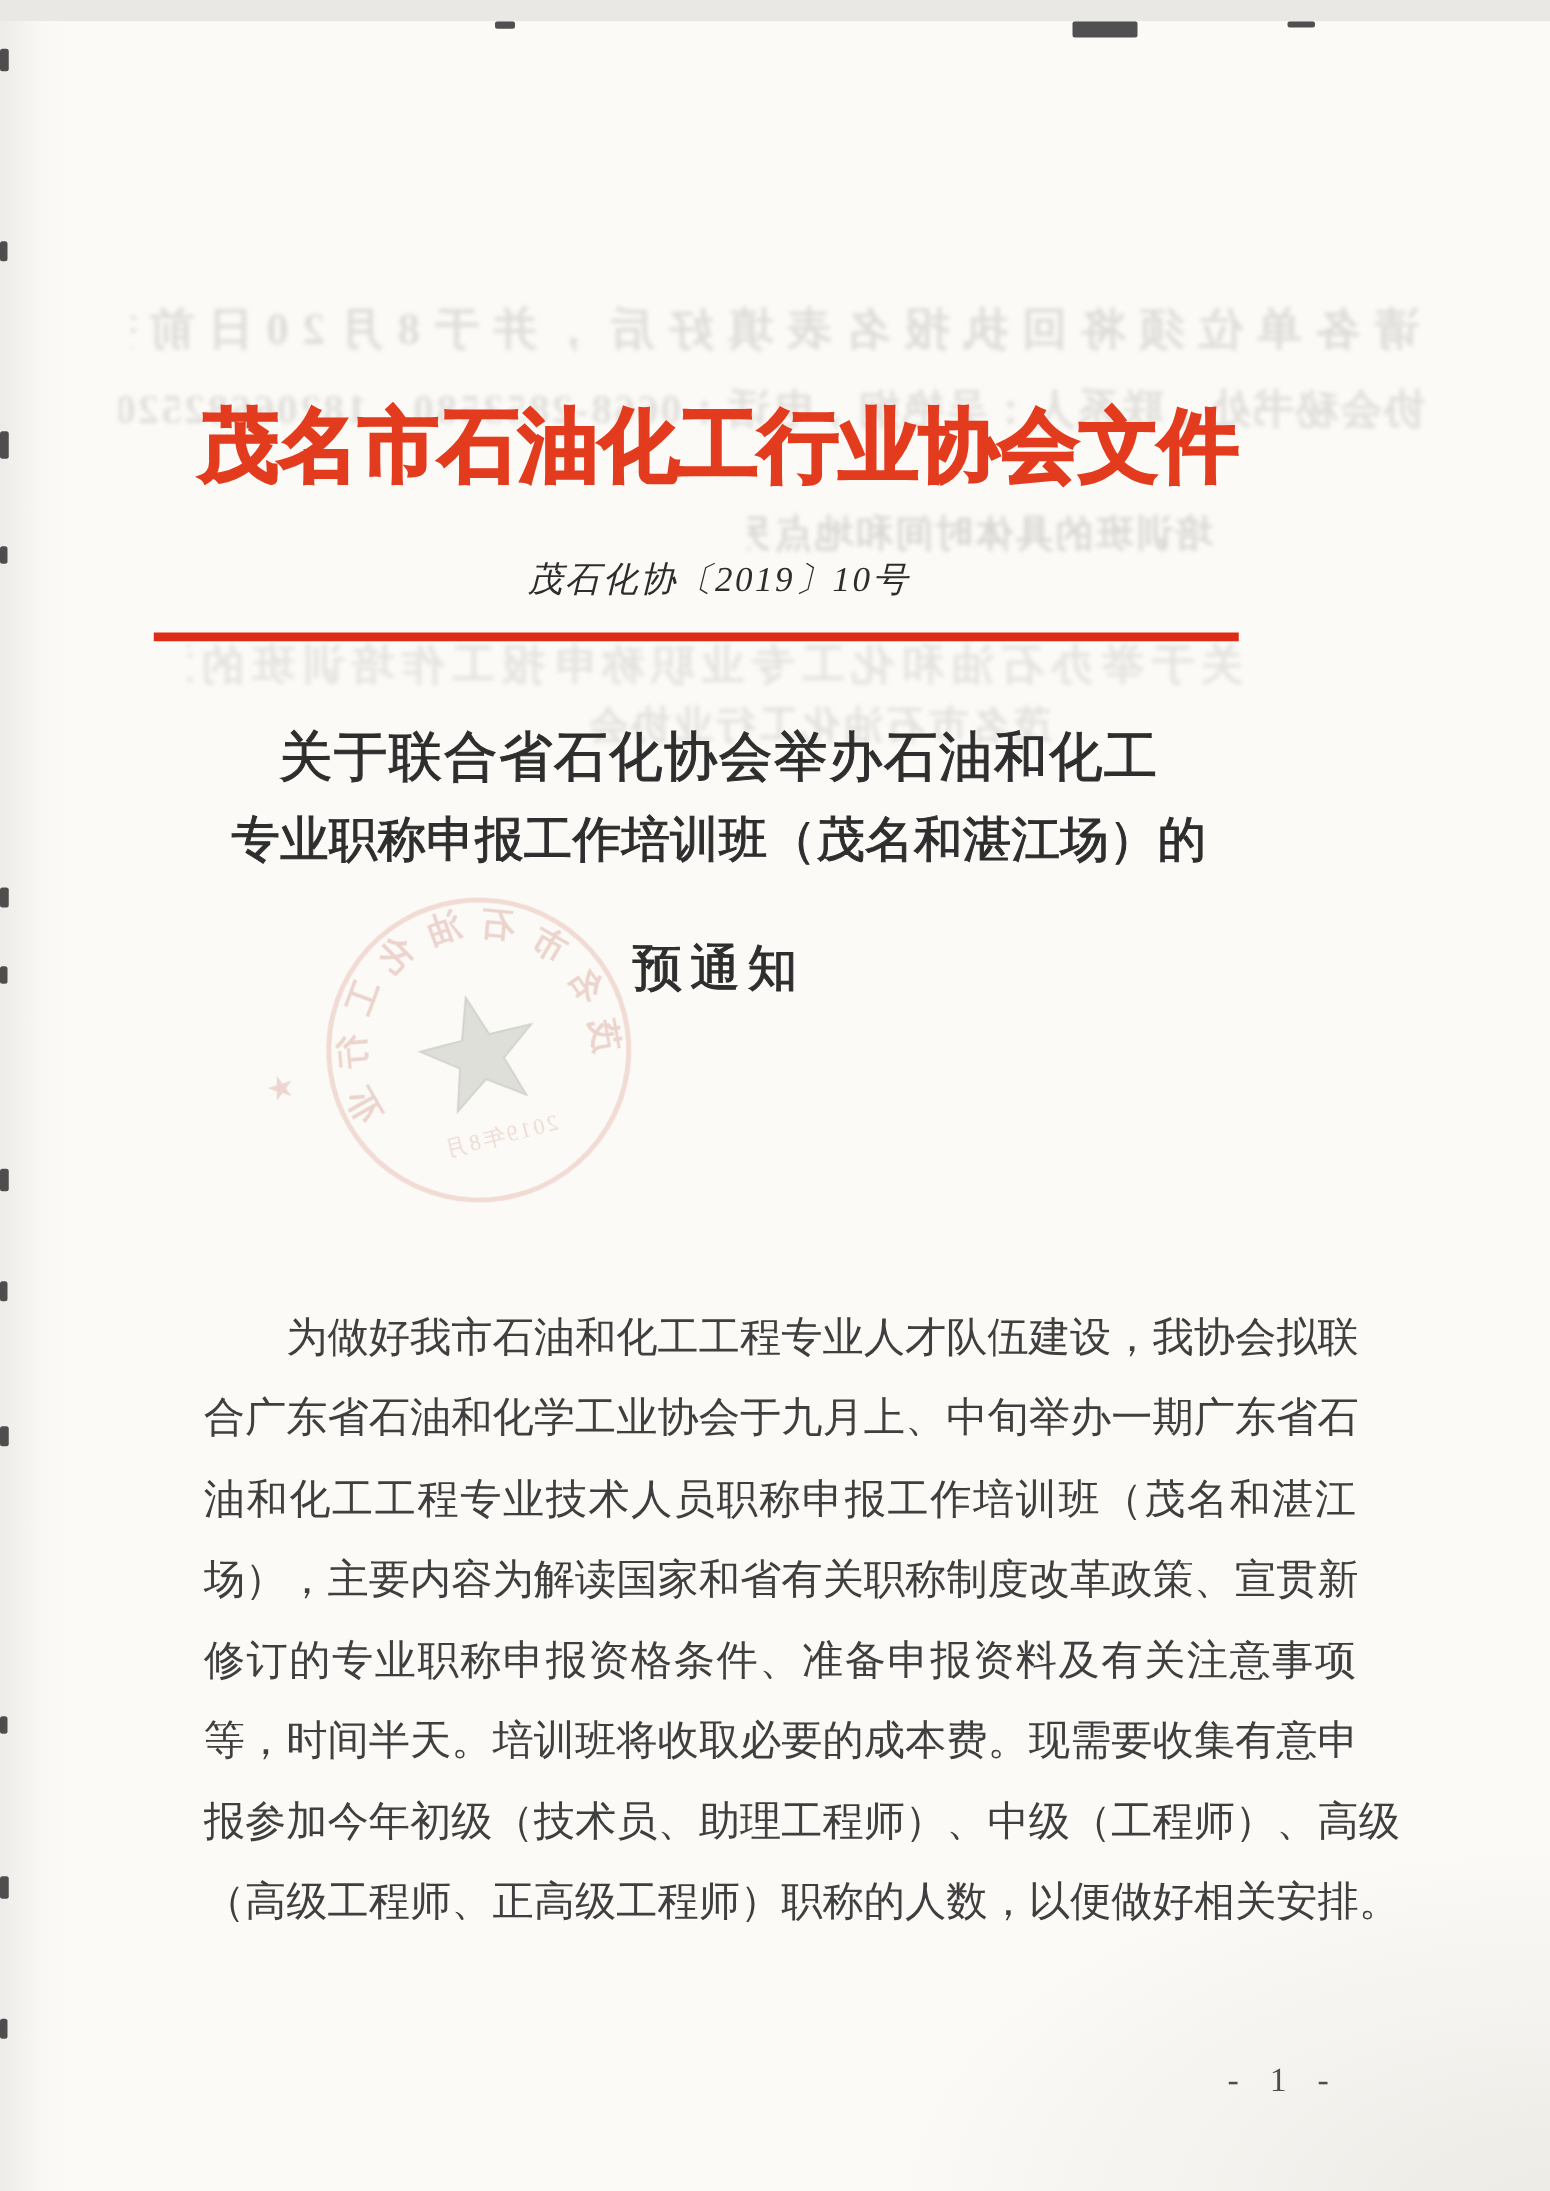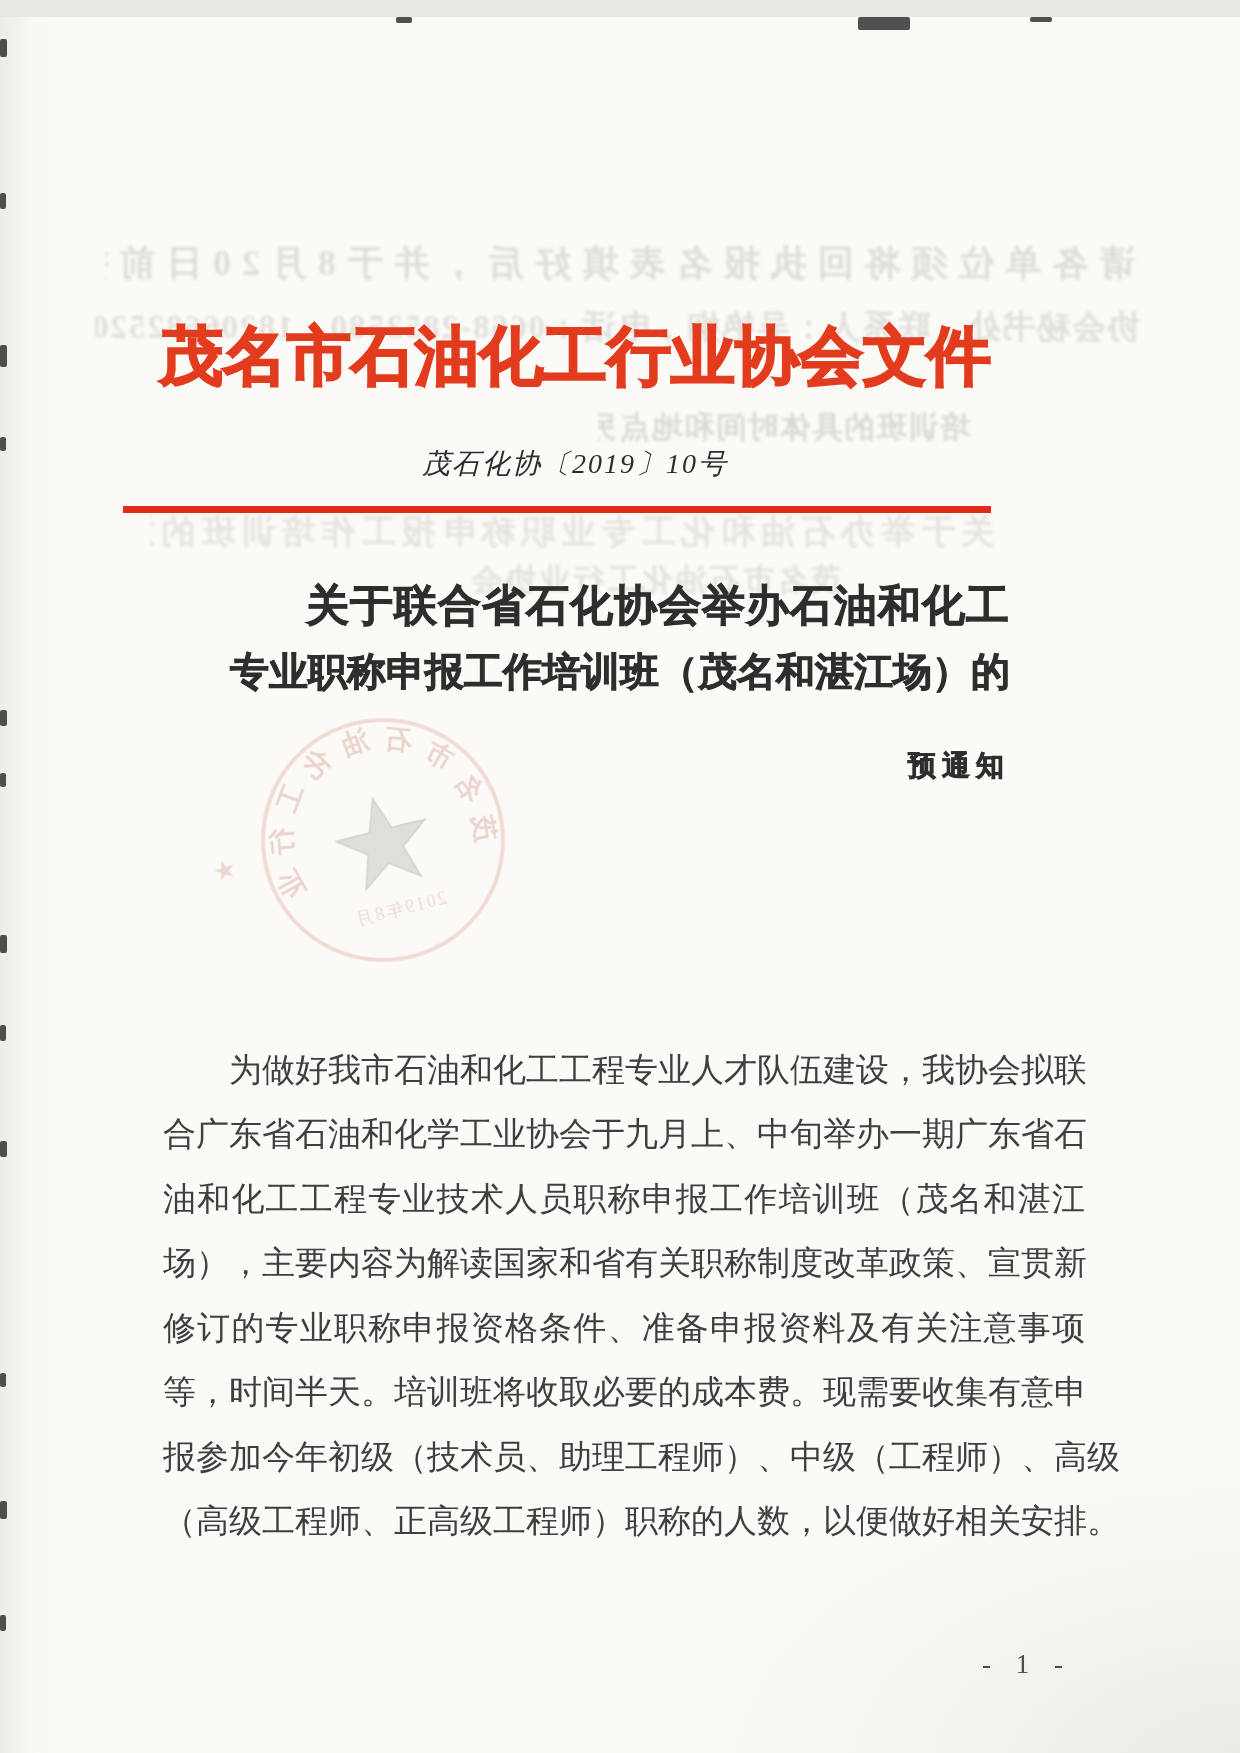--- a/index.html
+++ b/index.html
@@ -48,28 +48,27 @@
     font-style:italic;
   }
   .red-rule {
     position:absolute;
     left:123px; top:489px;
     width:868px; height:7px;
     background:#df2c16;
   }
   
   .doc-title {
-    font-weight:700; color:#2e2e2e;
+    font-weight:400; color:#2e2e2e;
     -webkit-text-stroke:0.8px #2e2e2e;
     white-space:nowrap;
-    text-align:right;
   }
   .title-1 { top:560px; font-size:43px; letter-spacing:1px; }
   .title-2 { top:628px; font-size:39px; letter-spacing:0px; }
-  .title-3 { top:730px; font-size:28px; letter-spacing:6px; }
+  .title-3 { top:730px; font-size:40px; letter-spacing:6px; }
   
   .seal {
     position:absolute;
     left:248px; top:688px;
     width:270px; height:270px;
     transform:scaleX(-1) rotate(14deg);
     opacity:.55;
     filter:blur(.6px);
   }
   .mini-star {

